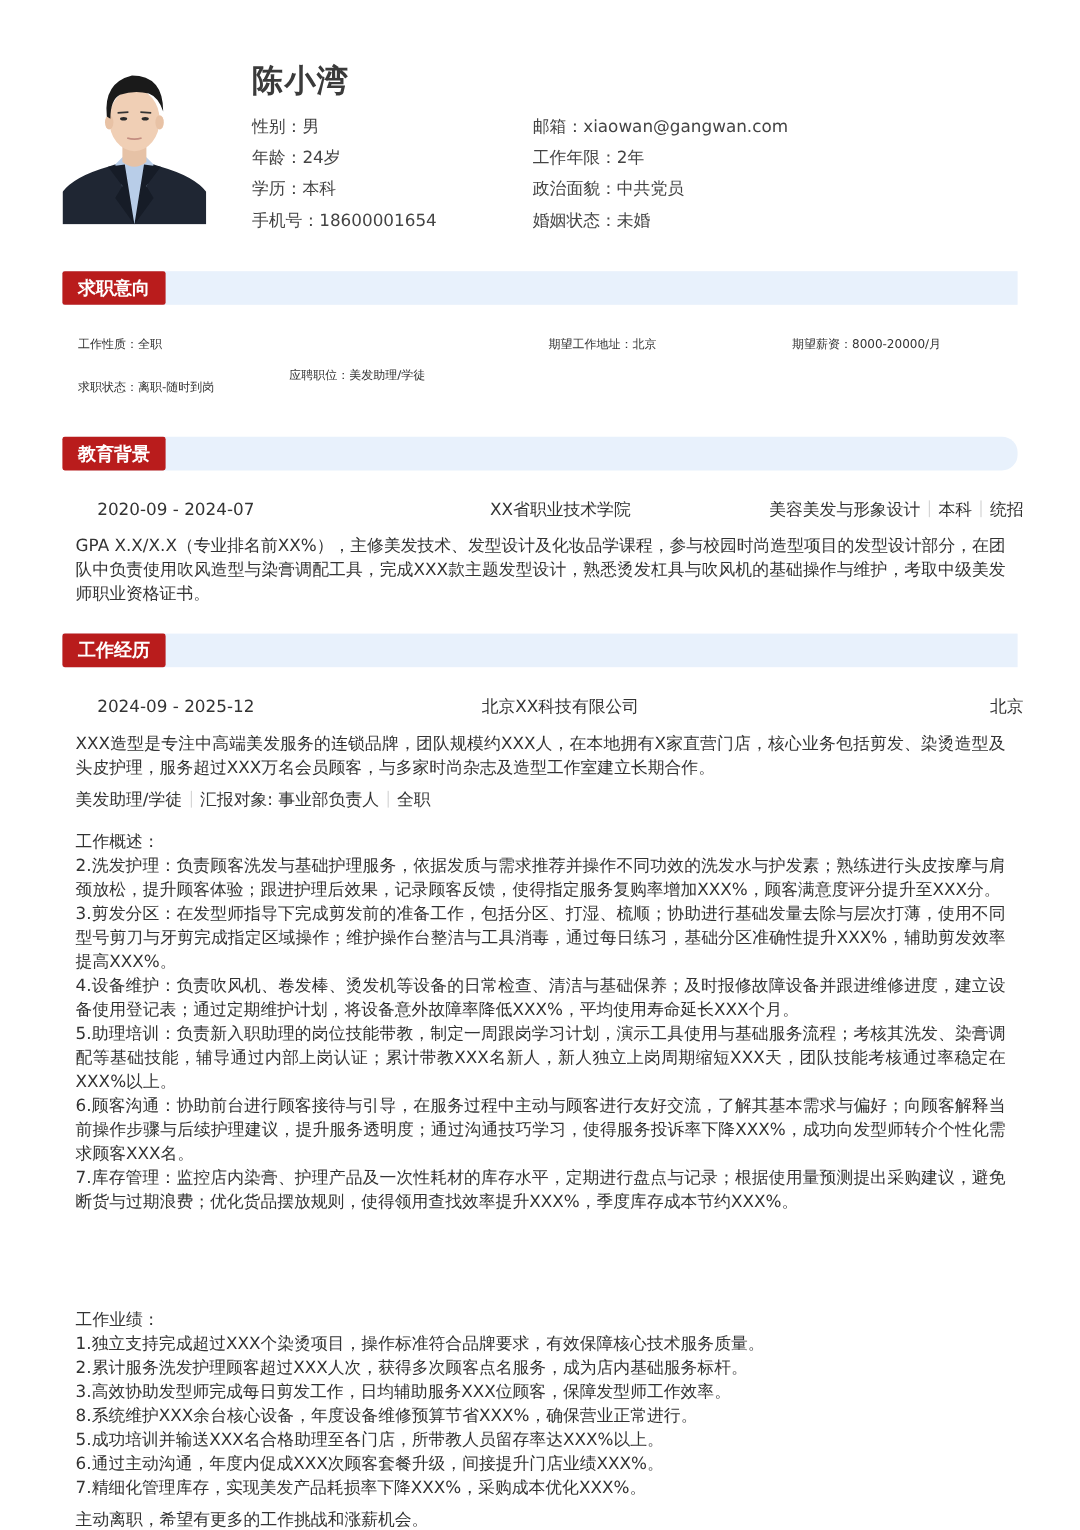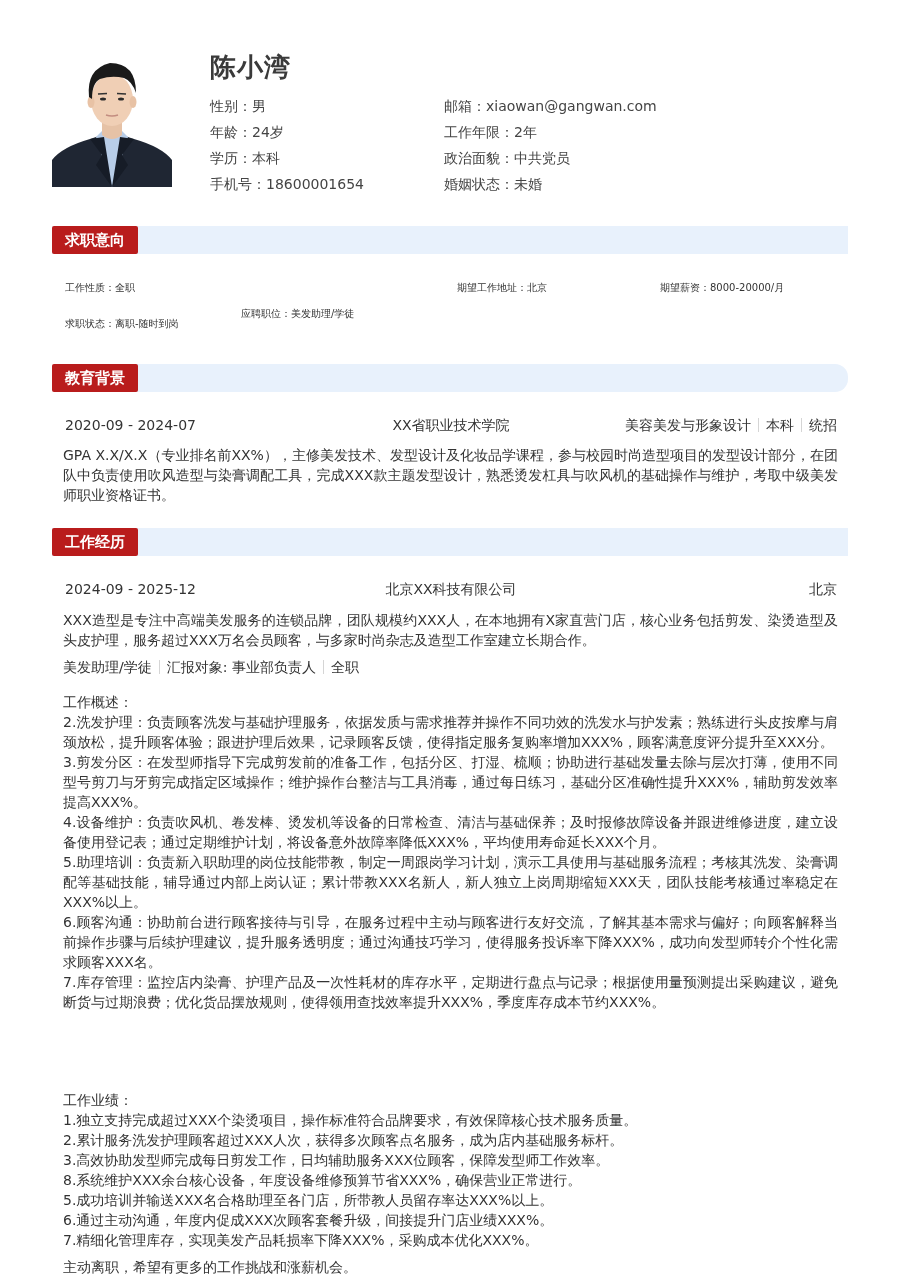--- a/index.html
+++ b/index.html
@@ -12,21 +12,21 @@
   .info-col { position: absolute; top: 43px; }
   .info-col.left { left: 158px; }
   .info-col.right { left: 392px; }
   .info-row { height: 26px; line-height: 26px; font-size: 14px; color: #444; white-space: nowrap; }
   .info-row .lbl { color: #444; }
 
   .section-bar { position: absolute; left: 52px; width: 796px; height: 28px; background: #e8f1fc; }
   .section-title { position: absolute; left: 0; top: 0; width: 86px; height: 28px; background: #b91c1c; color: #fff; font-weight: bold; font-size: 15px; line-height: 28px; text-align: center; border-radius: 2px; }
 
   .row { position: absolute; left: 65px; width: 772px; font-size: 14px; line-height: 20px; color: #333; }
-  .flex-row { display: flex; justify-content: flex-end; }
+  .flex-row { display: flex; justify-content: flex-end; margin-left: 16px; }
   .para { position: absolute; left: 63px; width: 775px; font-size: 14px; line-height: 20px; color: #333; text-align: justify; }
   .sep { display: inline-block; width: 1px; height: 14px; background: #d5d5d5; margin: 0 7px; vertical-align: -2px; }
   .intent-item { position: absolute; font-size: 10px; line-height: 20px; white-space: nowrap; }
 </style>
 </head>
 <body>
 
 <div class="header">
   <div class="photo">
     <svg width="120" height="132" viewBox="0 0 120 132">

